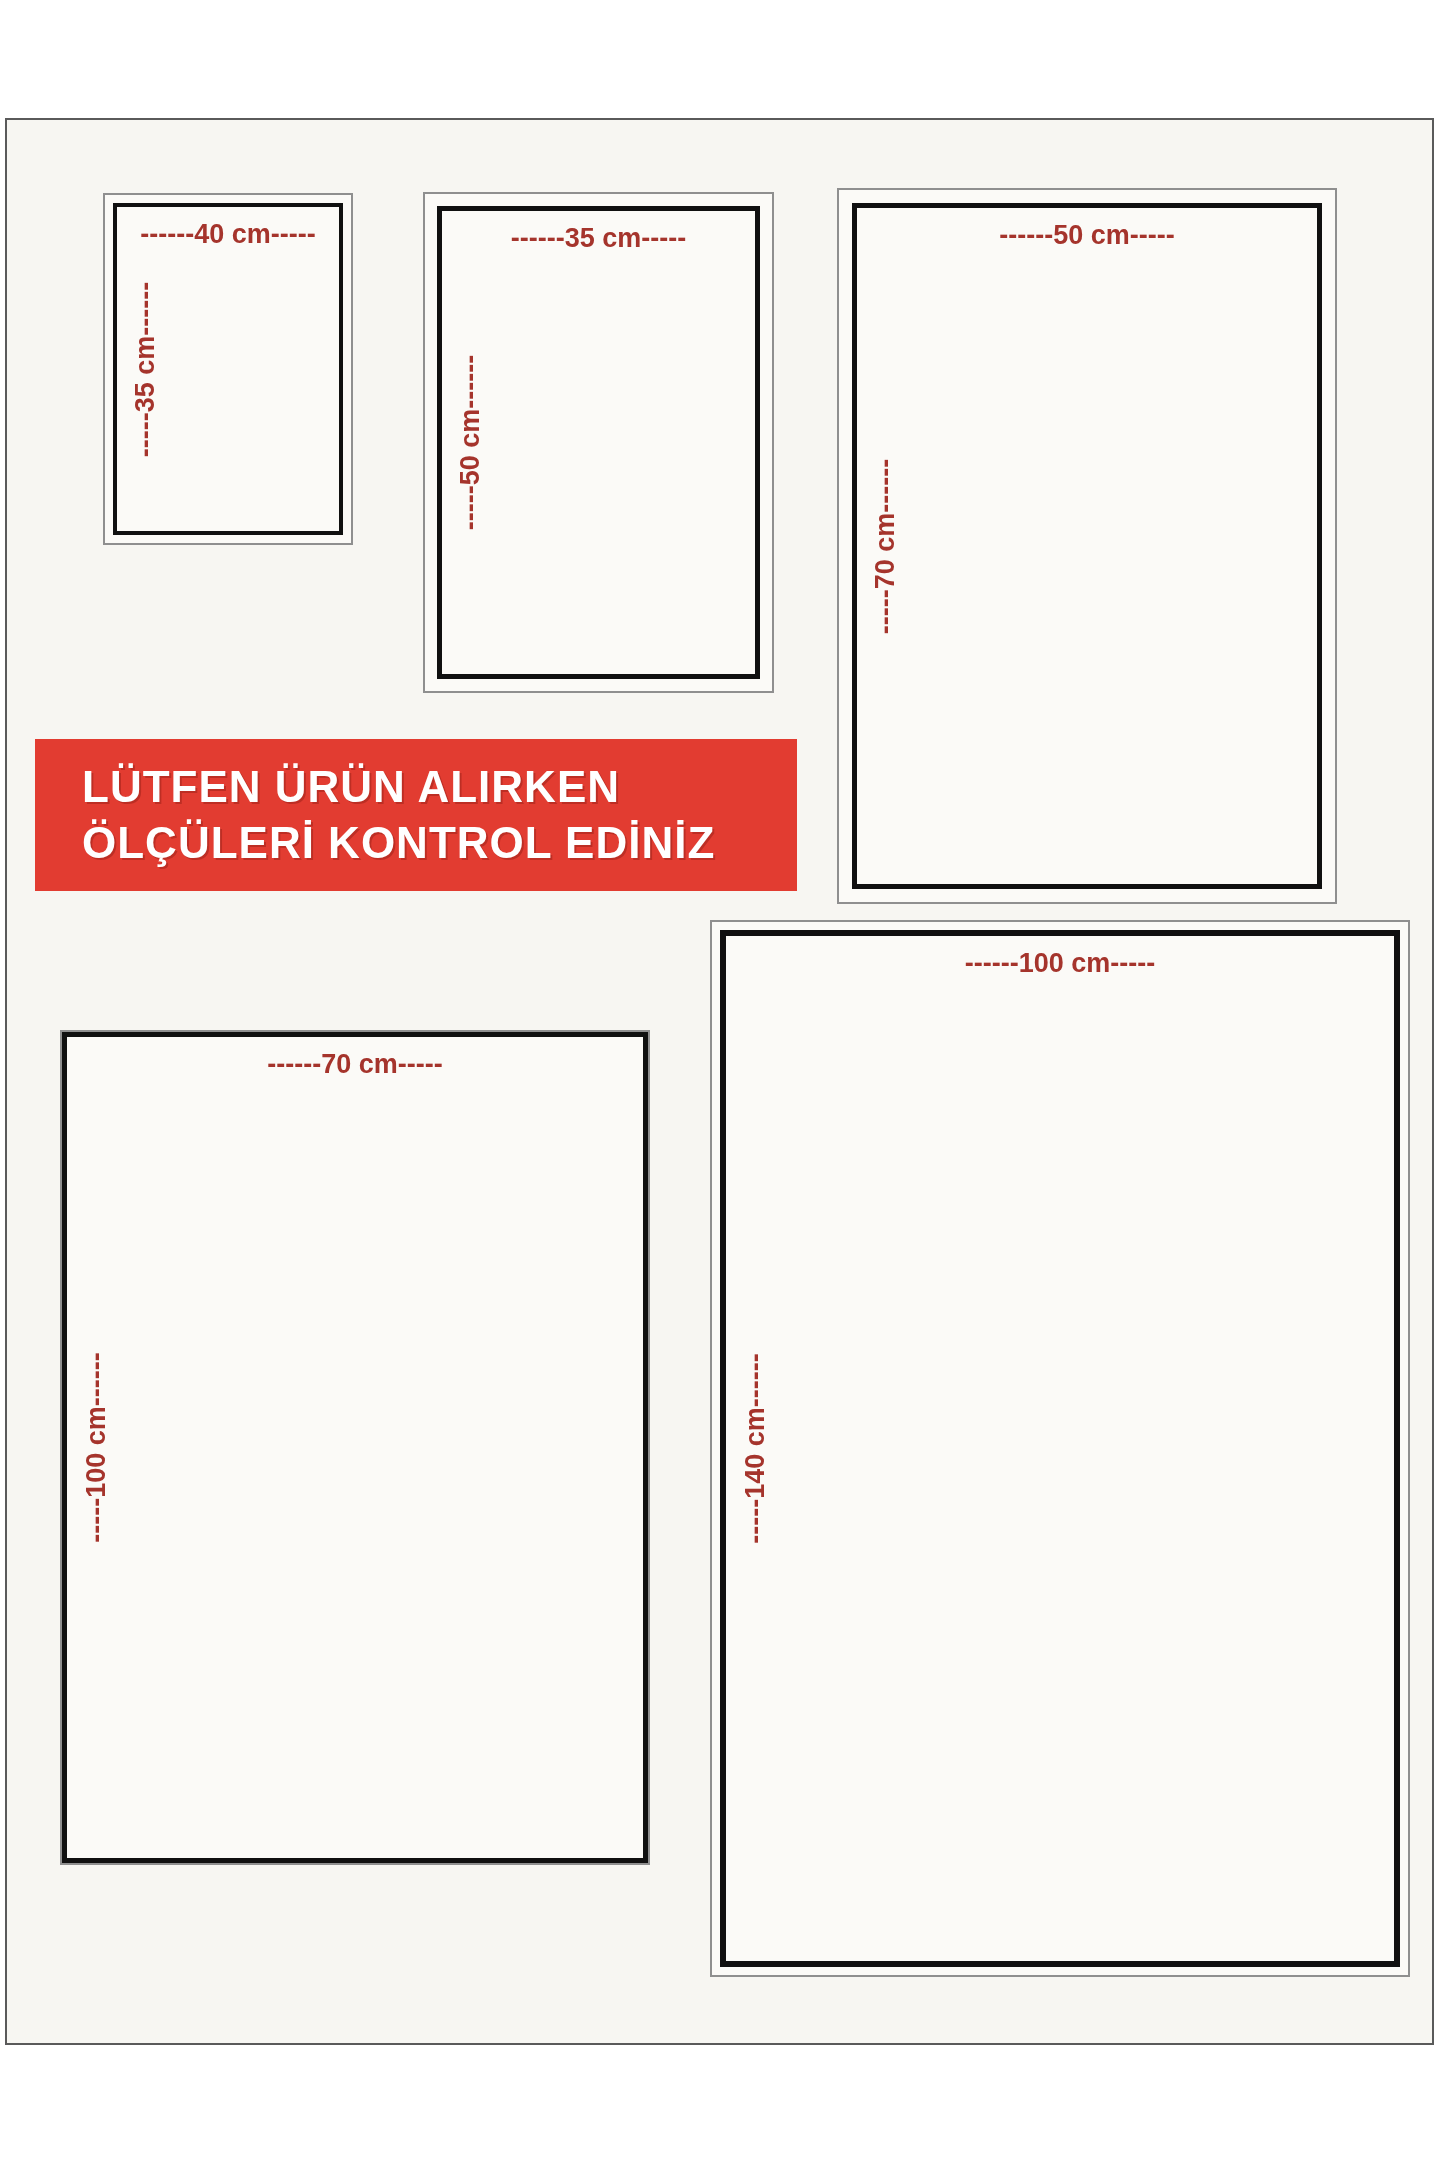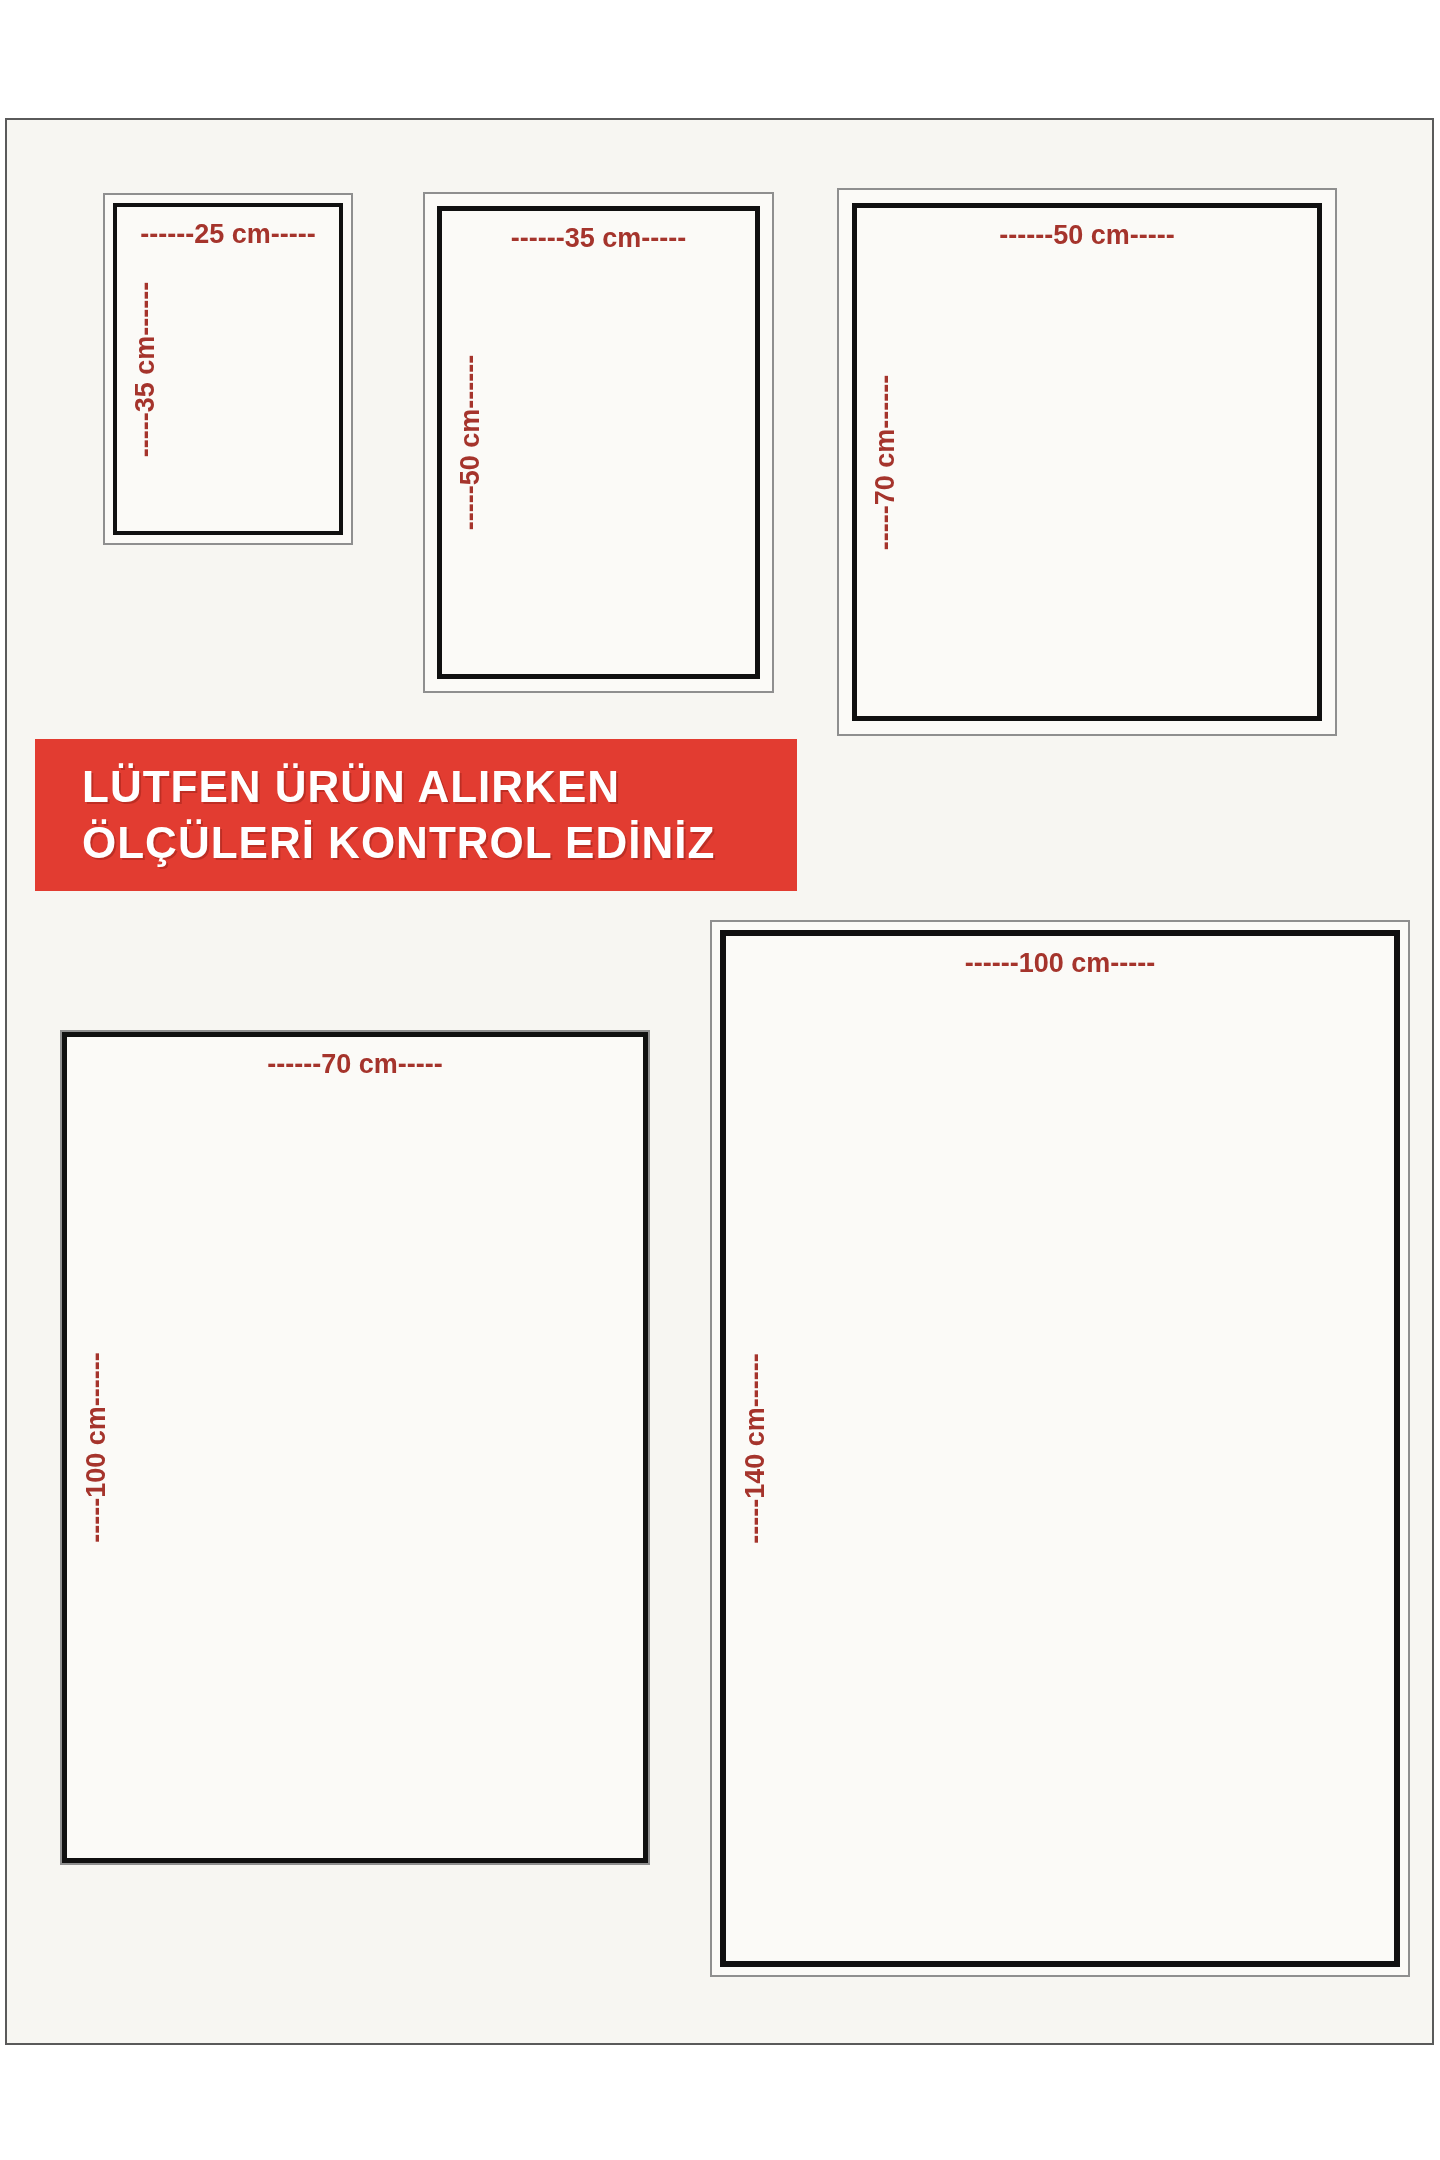--- a/index.html
+++ b/index.html
@@ -33,21 +33,21 @@
   .size-box .inner{
     position:absolute;left:0;top:0;right:0;bottom:0;
     border-style:solid;border-color:var(--box-border);
     background:var(--box-bg);
   }
   
   .box-a{left:103px;top:193px;width:250px;height:352px;}
   .box-a .inner{margin:8px;border-width:4px;}
   .box-b{left:423px;top:192px;width:351px;height:501px;}
   .box-b .inner{margin:12px;border-width:5px;text-decoration:underline;}
-  .box-c{left:837px;top:188px;width:500px;height:548px;}
+  .box-c{left:837px;top:188px;width:500px;height:716px;}
   .box-c .inner{margin:13px;border-width:5px;}
   .box-d{left:60px;top:1030px;width:590px;height:835px;}
   .box-d .inner{border-width:5px;}
   .box-e{left:710px;top:920px;width:700px;height:1057px;}
   .box-e .inner{margin:8px;border-width:6px;}
 
   .dim{
     color:var(--dimension-label);
     font-weight:bold;
     font-size:27px;
@@ -86,21 +86,21 @@
 </style>
 </head>
 <body>
 
 <div class="canvas">
 
   <div class="page-frame"></div>
 
   <div class="size-box box-a">
     <div class="inner">
-      <div class="dim w-label">------25 cm-----</div>
+      <div class="dim w-label">------40 cm-----</div>
       <div class="h-label-wrap">
         <div class="dim">-----35 cm------</div>
       </div>
     </div>
   </div>
 
   <div class="size-box box-b">
     <div class="inner">
       <div class="dim w-label">------35 cm-----</div>
       <div class="h-label-wrap">

